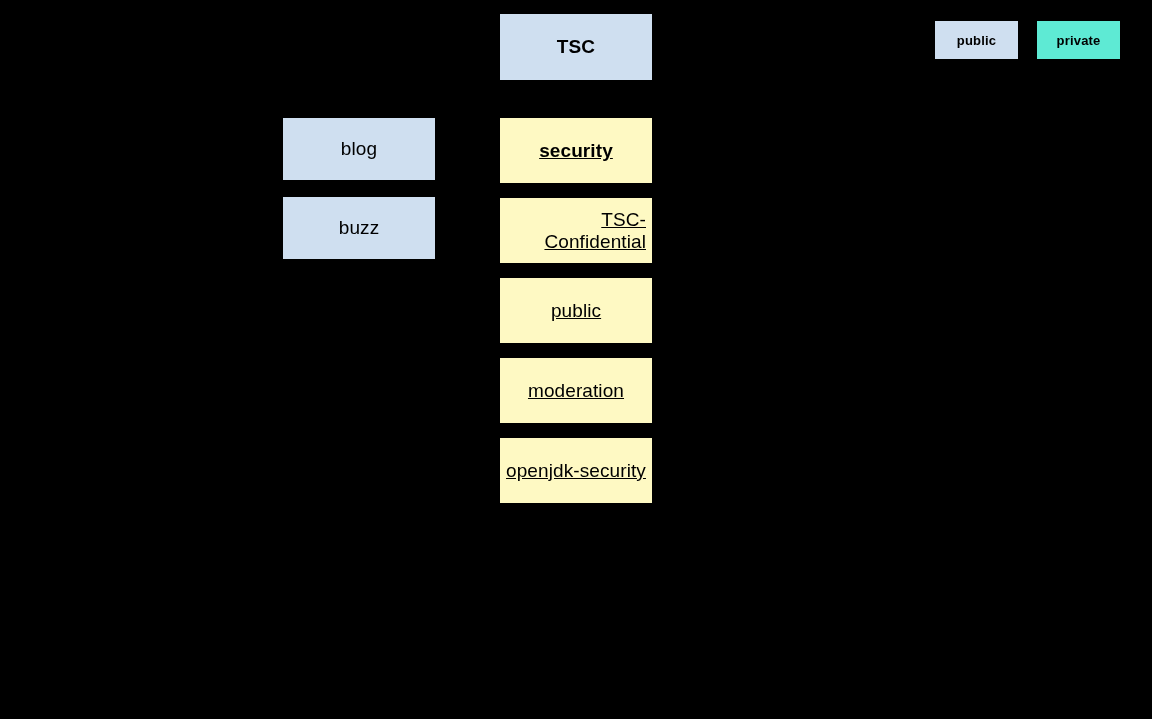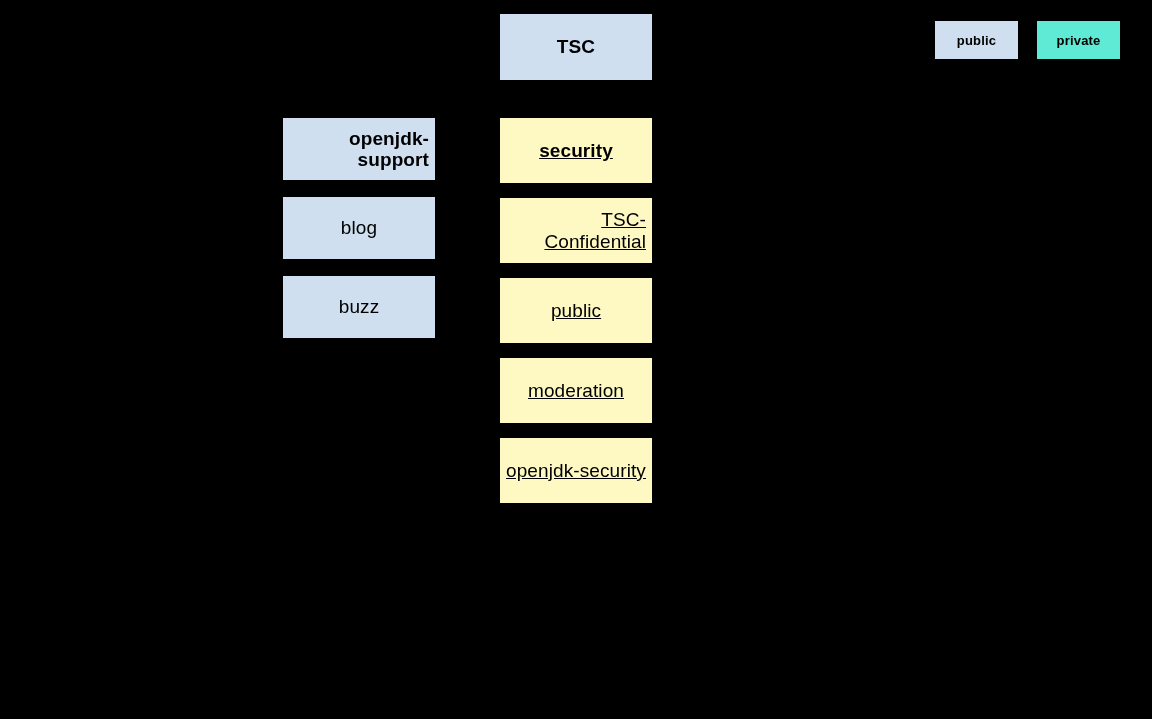--- a/index.html
+++ b/index.html
@@ -103,21 +103,20 @@
 <div id="diagram-canvas">
 
   <div class="node public header-node" id="node-tsc">TSC</div>
 
   <div id="legend">
     <div class="legend-swatch" id="legend-public">public</div>
     <div class="legend-swatch" id="legend-private">private</div>
   </div>
 
   <div class="column" id="column-public">
-    <div class="node public header-node">openjdk-support</div>
     <div class="node public leaf-node">blog</div>
     <div class="node public leaf-node">buzz</div>
   </div>
 
   <div class="column" id="column-private">
     <div class="node private header-node">security</div>
     <div class="node private leaf-node">TSC-Confidential</div>
     <div class="node private leaf-node">public</div>
     <div class="node private leaf-node">moderation</div>
     <div class="node private leaf-node">openjdk-security</div>

